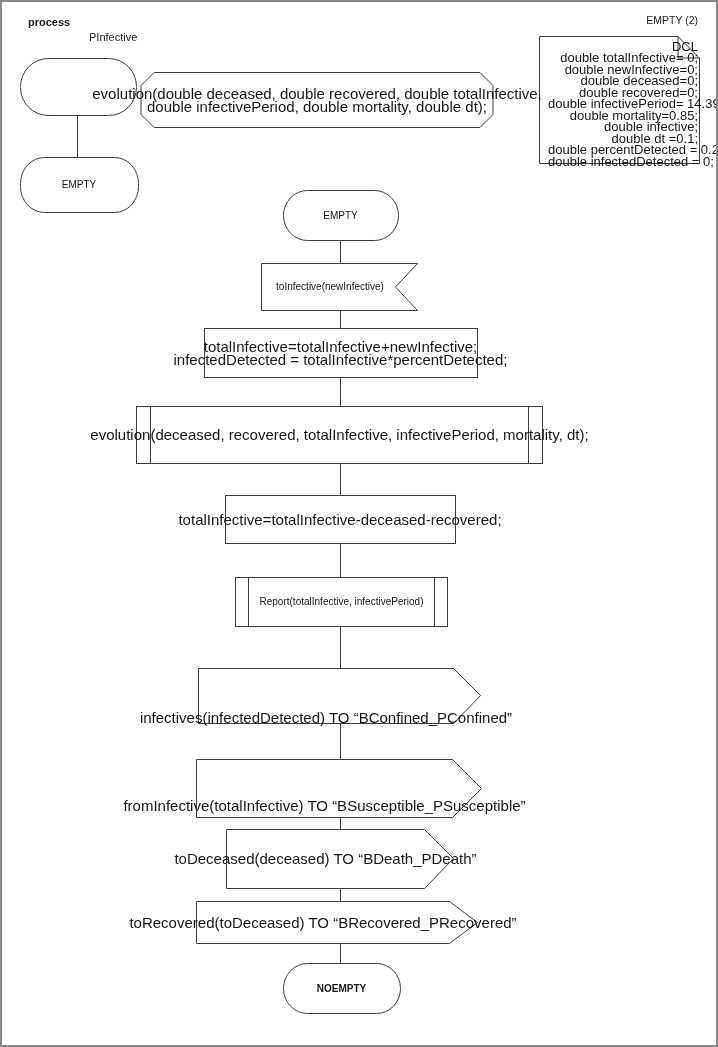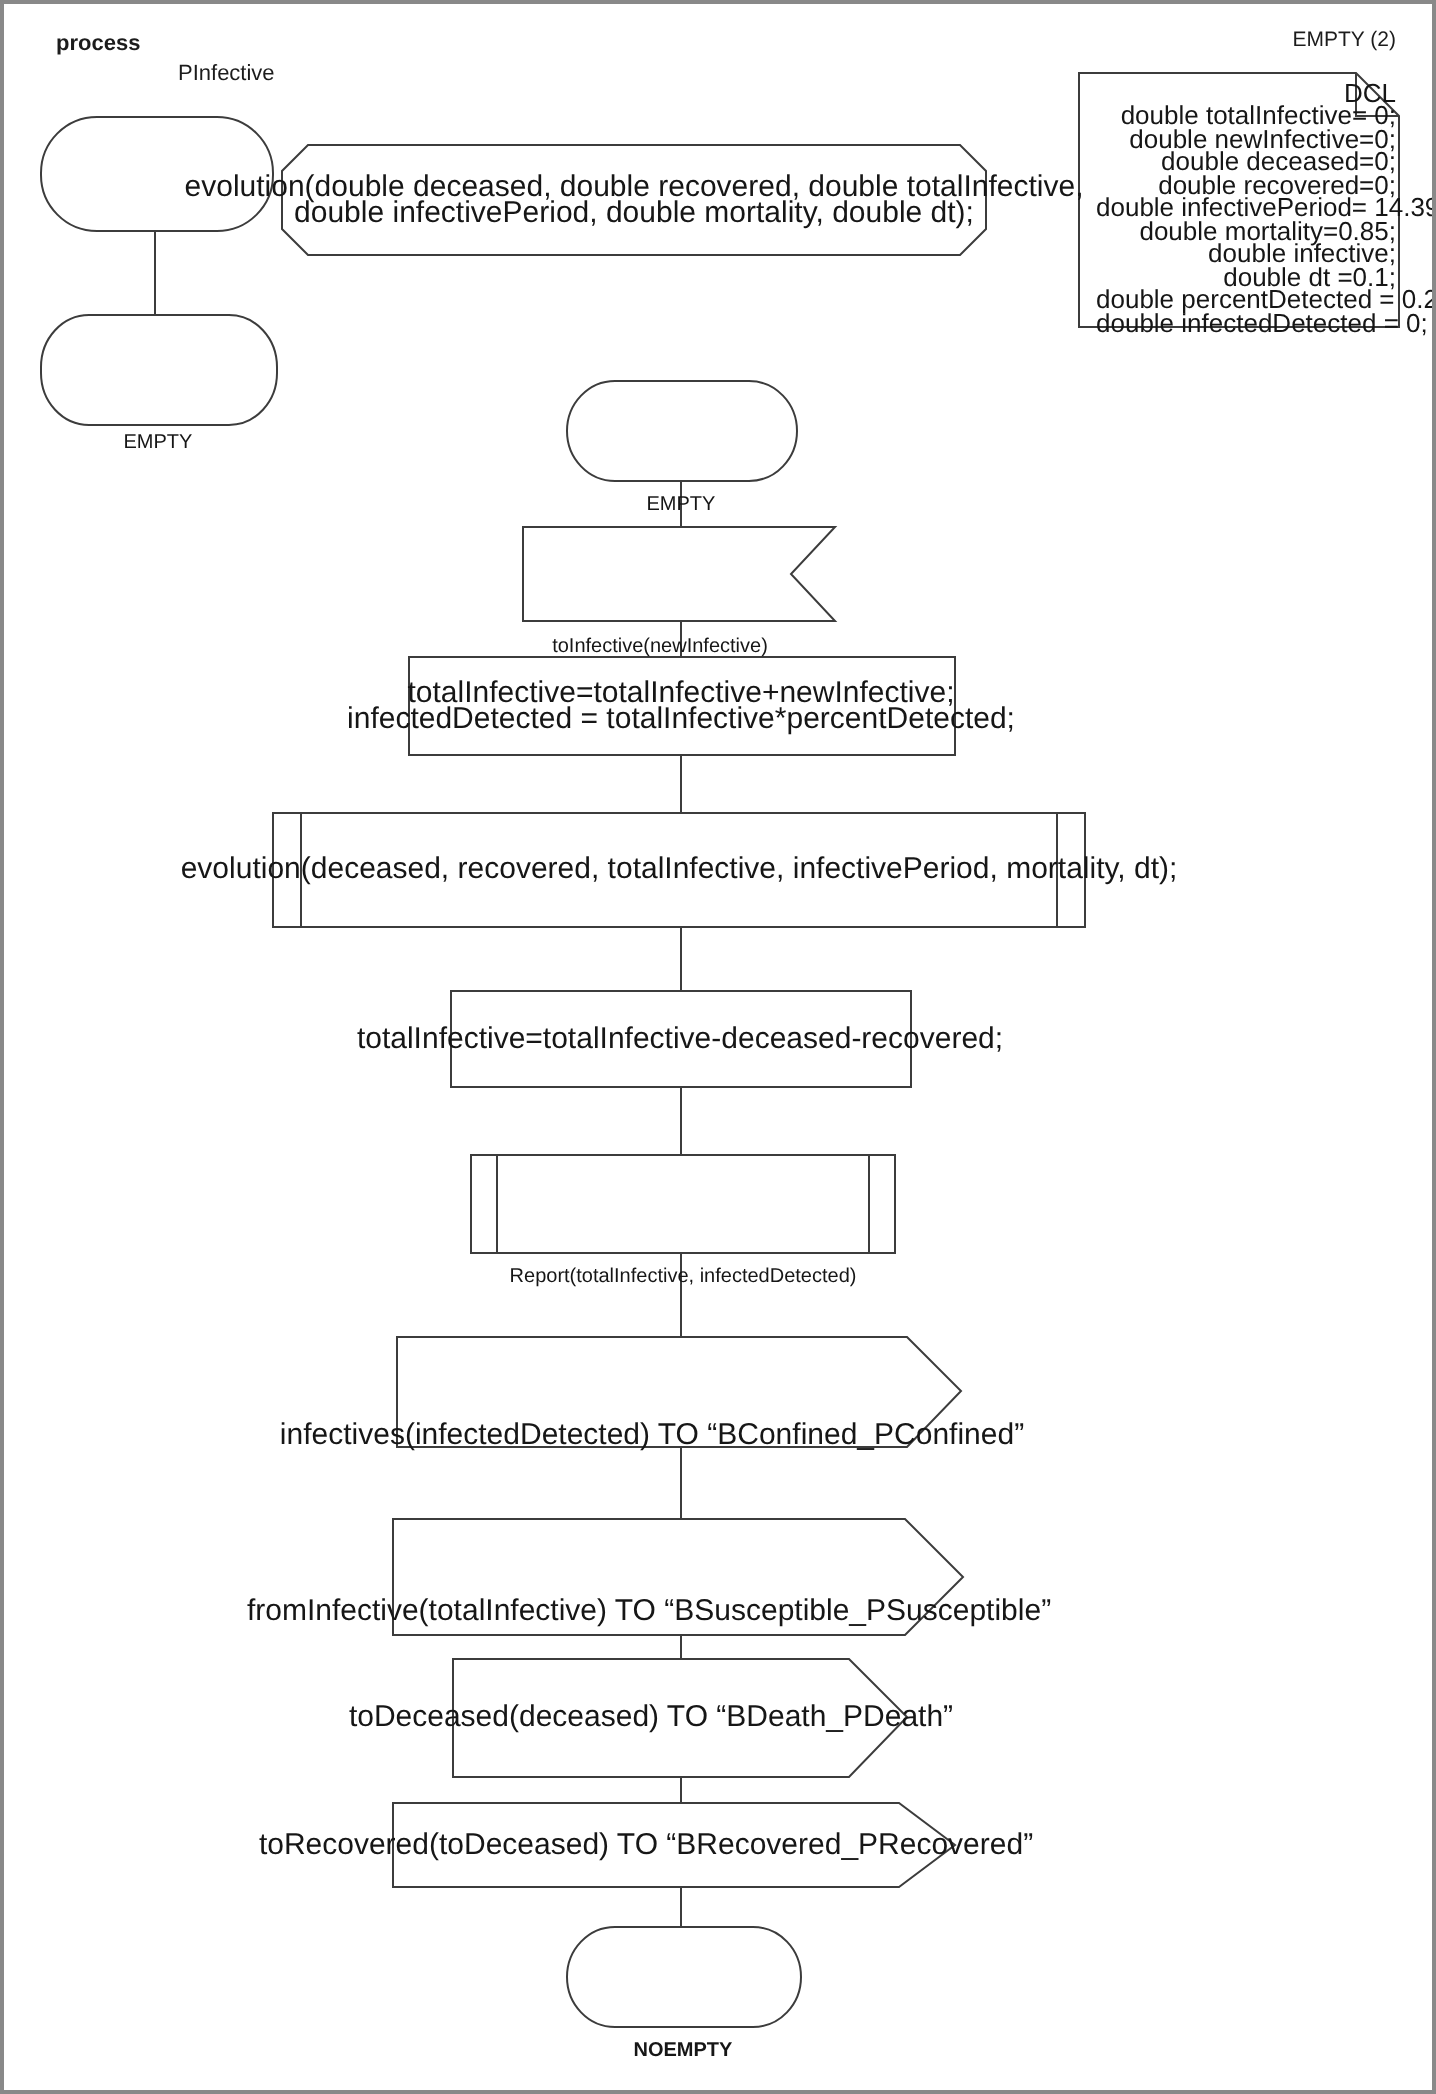--- a/index.html
+++ b/index.html
@@ -7,21 +7,21 @@
     position:relative;width:718px;height:1047px;background:#ffffff;
     font-family:"Liberation Sans",sans-serif;color:#1c1c1c;overflow:hidden;
     box-sizing:border-box;border:2px solid #898989;
   }
   svg.shapes{position:absolute;left:0;top:0;}
   svg.shapes *{stroke:#3c3c3c;stroke-width:1;fill:none;}
   .lbl{
     position:absolute;display:flex;align-items:center;justify-content:center;
     text-align:center;font-size:15px;line-height:13px;white-space:pre;color:#161616;
   }
-  .lbl.s10{font-size:10px;margin-top:37px;}
+  .lbl.s10{font-size:10px;}
   .hdr{position:absolute;font-size:11px;white-space:pre;}
   .hdr.b{font-weight:bold;}
   .dcl{
     position:absolute;left:546px;top:39px;width:150px;height:122px;
     font-size:13px;line-height:11.45px;white-space:pre;text-align:right;color:#161616;
   }
   .pright{text-align:right;display:block;}
 </style>
 </head>
 <body>
@@ -99,19 +99,19 @@
 
   <div class="lbl s10" style="left:18px;top:155px;width:118px;height:55px;">EMPTY</div>
   <div class="lbl s10" style="left:281px;top:188px;width:115px;height:50px;">EMPTY</div>
   <div class="lbl s10" style="left:281px;top:961px;width:117px;height:50px;font-weight:bold;">NOEMPTY</div>
 
   <div class="lbl s10" style="left:259px;top:261px;width:138px;height:47px;">toInfective(newInfective)</div>
   <div class="lbl" style="left:202px;top:326px;width:273px;height:49px;">totalInfective=totalInfective+newInfective;
 infectedDetected = totalInfective*percentDetected;</div>
   <div class="lbl" style="left:148px;top:404px;width:379px;height:57px;">evolution(deceased, recovered, totalInfective, infectivePeriod, mortality, dt);</div>
   <div class="lbl" style="left:223px;top:493px;width:230px;height:48px;">totalInfective=totalInfective-deceased-recovered;</div>
-  <div class="lbl s10" style="left:246px;top:575px;width:187px;height:49px;">Report(totalInfective, infectedDetected)</div>
+  <div class="lbl s10" style="left:246px;top:575px;width:187px;height:49px;">Report(totalInfective, infectivePeriod)</div>
   <div class="lbl" style="left:196px;top:688px;width:256px;height:55px;">infectives(infectedDetected) TO “BConfined_PConfined”</div>
   <div class="lbl" style="left:194px;top:774px;width:257px;height:58px;text-align:right;">fromInfective(totalInfective) TO “BSusceptible_PSusceptible”</div>
   <div class="lbl" style="left:224px;top:827px;width:199px;height:59px;">toDeceased(deceased) TO “BDeath_PDeath”</div>
   <div class="lbl" style="left:194px;top:899px;width:254px;height:42px;">toRecovered(toDeceased) TO “BRecovered_PRecovered”</div>
 
 </div>
 
 </body></html>

